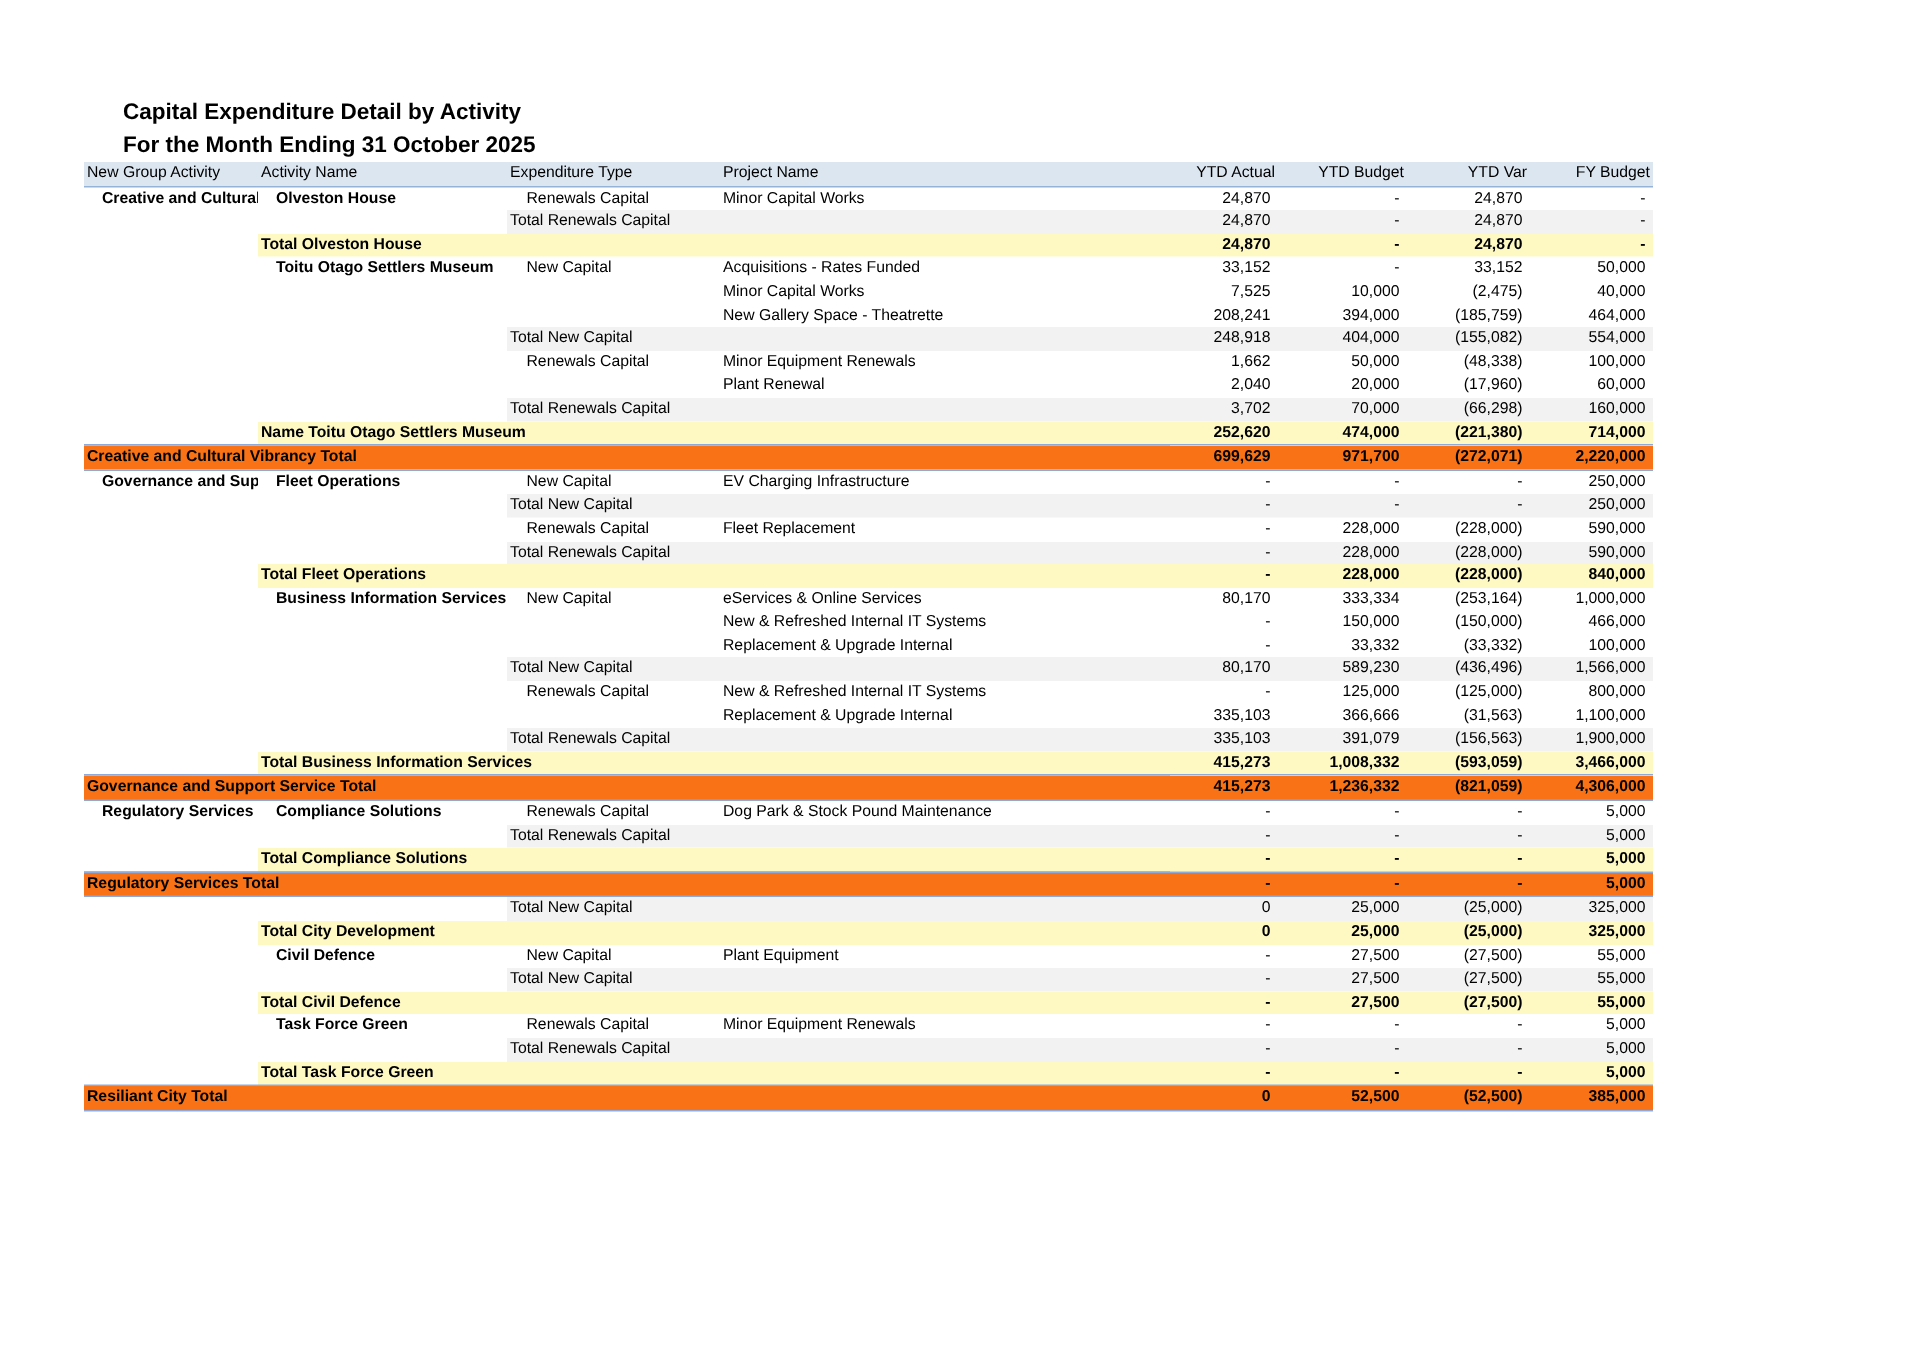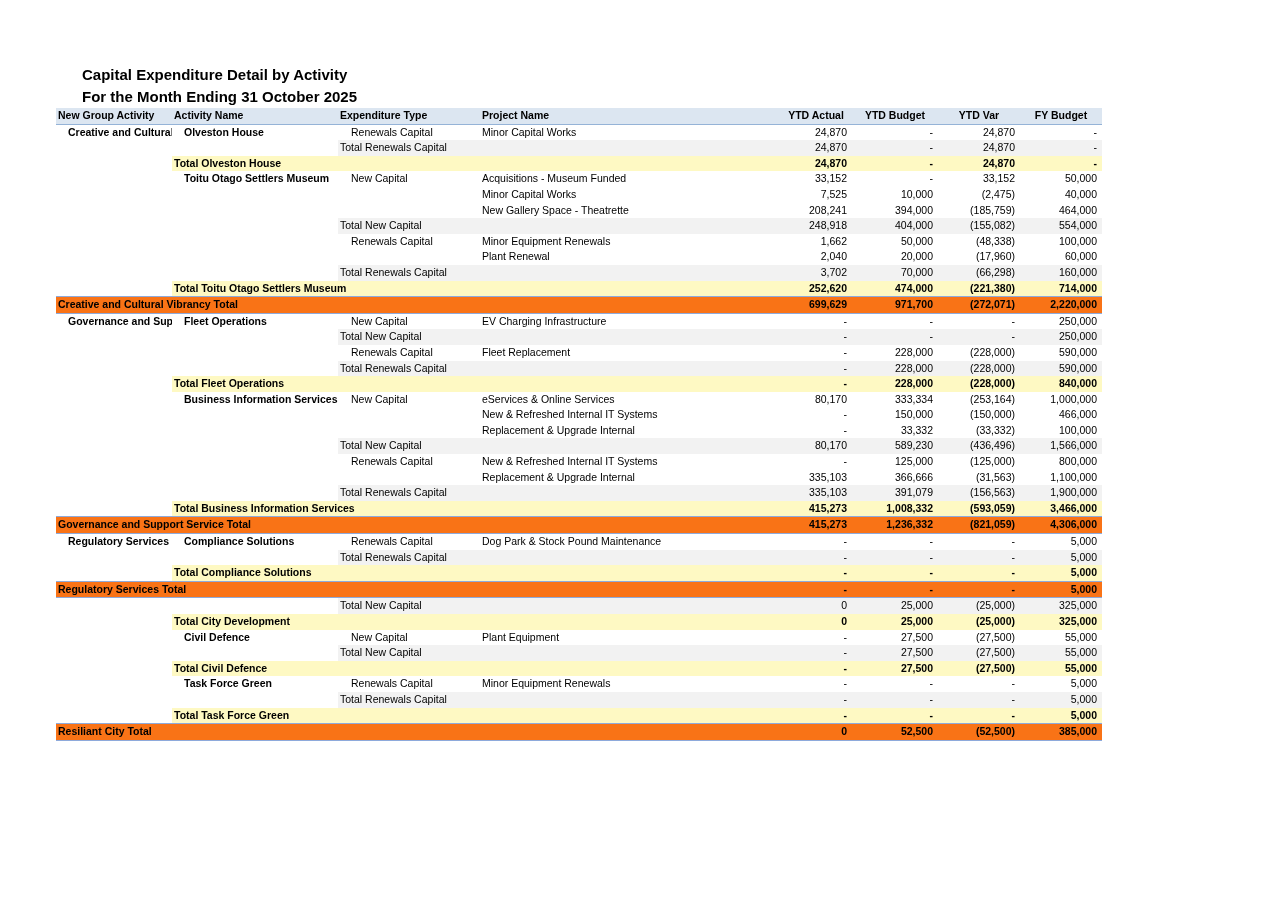--- a/index.html
+++ b/index.html
@@ -3,22 +3,22 @@
 <meta charset="utf-8">
 <style>
   html, body { margin: 0; padding: 0; background: #ffffff; }
   body { width: 1283px; height: 907px; position: relative; font-family: "Liberation Sans", sans-serif; color: #000; overflow: hidden; }
   .titles { position: absolute; left: 58px; top: 64px; margin-left: 24px; }
   .title { font-size: 15px; font-weight: bold; line-height: 22px; white-space: nowrap; }
   table { position: absolute; left: 56px; top: 108px; border-collapse: collapse; table-layout: fixed; width: 1046px; font-size: 10.5px; }
   col.c1 { width: 116px; } col.c2 { width: 166px; } col.c3 { width: 142px; } col.c4 { width: 300px; }
   col.c5 { width: 72px; } col.c6 { width: 86px; } col.c7 { width: 82px; } col.c8 { width: 82px; }
   td, th { height: 15.6px; padding: 0 2px; white-space: nowrap; overflow: hidden; line-height: 15.6px; }
-  th { background: #dce6f1; text-align: left; font-weight: bold; border-bottom: 1px solid #95b3d7; }
-  th.num { text-align: center; }
+  th { background: #dce6f1; text-align: left; font-weight: normal; border-bottom: 1px solid #95b3d7; }
+  th.num { text-align: right; }
   td.num { text-align: right; padding-right: 5px; }
   .b { font-weight: bold; }
   .ind1 { padding-left: 12px; }
   .ind2 { padding-left: 12px; }
   .ind3 { padding-left: 13px; }
   .sub { background: #f2f2f2; }
   .tot { background: #fef9c3; font-weight: bold; }
   tr.grp td { font-weight: bold; border-top: 1.5px solid #8eaadb; border-bottom: 1.5px solid #8eaadb; background: #f97316; }
   .clip { max-width: 112px; overflow: hidden; }
 </style>
@@ -79,21 +79,21 @@
         <td class="tot" colspan="3">Total Olveston House</td>
         <td class="num tot">24,870</td>
         <td class="num tot">-</td>
         <td class="num tot">24,870</td>
         <td class="num tot">-</td>
       </tr>
       <tr>
         <td class="b ind1 clip"></td>
         <td class="b ind2">Toitu Otago Settlers Museum</td>
         <td class="ind3">New Capital</td>
-        <td>Acquisitions - Museum Funded</td>
+        <td>Acquisitions - Rates Funded</td>
         <td class="num">33,152</td>
         <td class="num">-</td>
         <td class="num">33,152</td>
         <td class="num">50,000</td>
       </tr>
       <tr>
         <td class="b ind1 clip"></td>
         <td class="b ind2"></td>
         <td class="ind3"></td>
         <td>Minor Capital Works</td>
@@ -147,21 +147,21 @@
         <td></td>
         <td class="sub">Total Renewals Capital</td>
         <td class="sub"></td>
         <td class="num sub">3,702</td>
         <td class="num sub">70,000</td>
         <td class="num sub">(66,298)</td>
         <td class="num sub">160,000</td>
       </tr>
       <tr>
         <td></td>
-        <td class="tot" colspan="3">Total Toitu Otago Settlers Museum</td>
+        <td class="tot" colspan="3">Name Toitu Otago Settlers Museum</td>
         <td class="num tot">252,620</td>
         <td class="num tot">474,000</td>
         <td class="num tot">(221,380)</td>
         <td class="num tot">714,000</td>
       </tr>
       <tr class="grp">
         <td colspan="4" style="overflow: visible;">Creative and Cultural Vibrancy Total</td>
         <td class="num">699,629</td>
         <td class="num">971,700</td>
         <td class="num">(272,071)</td>

